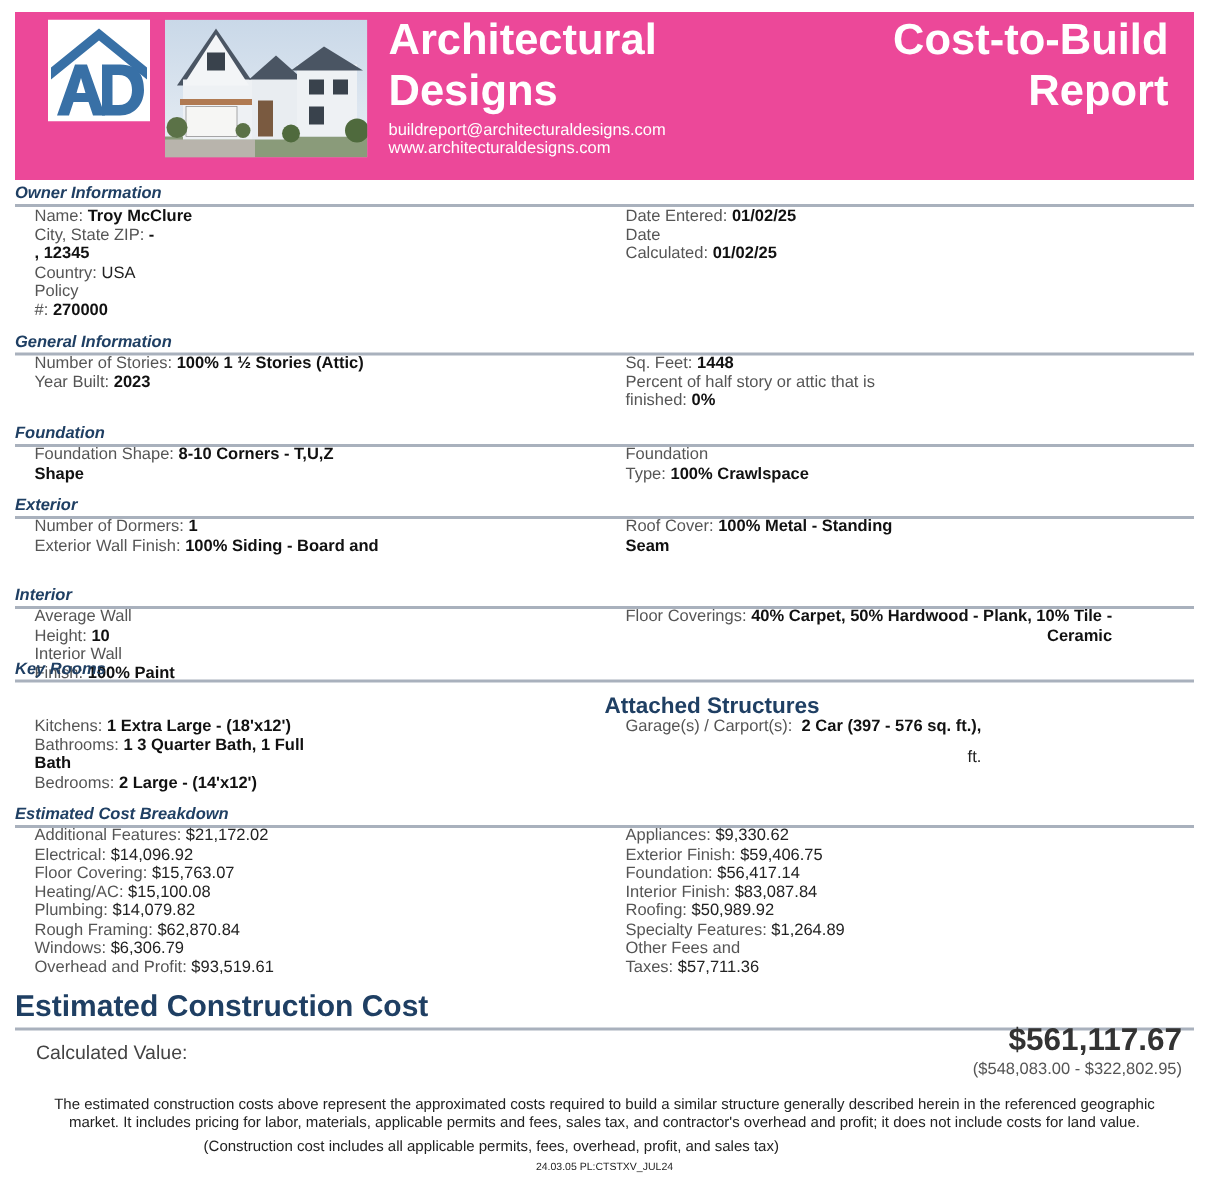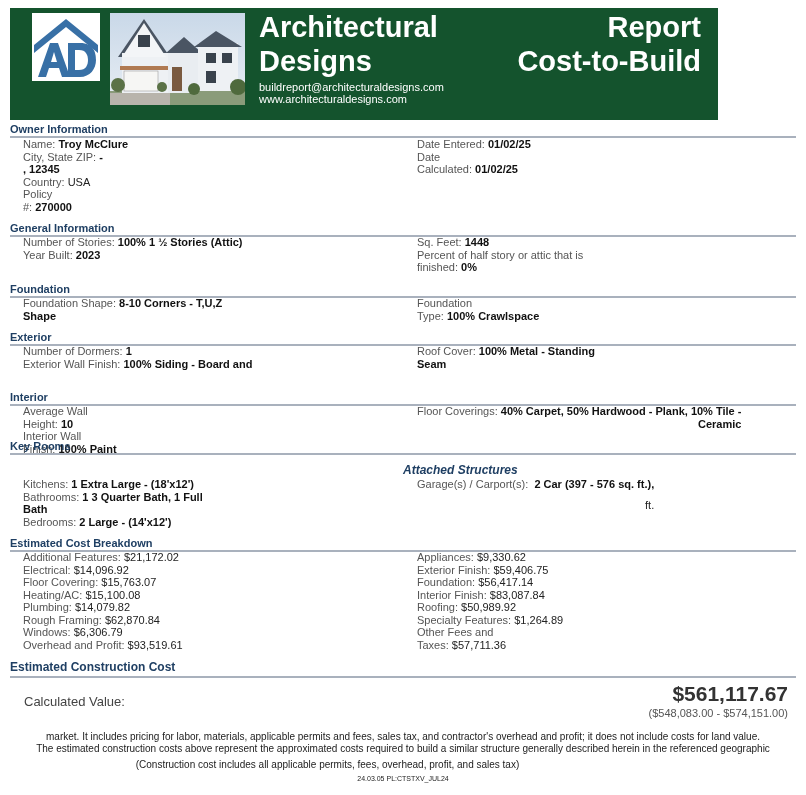--- a/index.html
+++ b/index.html
@@ -1,39 +1,39 @@
 <!DOCTYPE html>
 <html><head>
 <meta charset="utf-8">
 <style>
   * { box-sizing: border-box; margin: 0; padding: 0; }
   html, body { width: 806px; height: 795px; background: #ffffff; overflow: hidden; }
   body { font-family: "Liberation Sans", sans-serif; color: #333; font-size: 11px; position: relative; }
 
   .header {
-    position: absolute; left: 10px; top: 8px; width: 708px; height: 112px;
-    background: #14532d; color: #fff;
+    position: absolute; left: 10px; top: 8px; width: 786px; height: 112px;
+    background: #ec4899; color: #fff;
   }
   .logo { position: absolute; left: 22px; top: 5px; width: 68px; height: 68px; }
   .house-img { position: absolute; left: 100px; top: 5px; width: 135px; height: 92px; overflow: hidden; }
   .brand-title { position: absolute; left: 249px; top: 2px; font-size: 29px; font-weight: bold; line-height: 34px; color: #fff; }
   .brand-contact { position: absolute; left: 249px; top: 73px; font-size: 11px; line-height: 12px; color: #fff; }
   .report-title { position: absolute; right: 17px; top: 2px; font-size: 29px; font-weight: bold; line-height: 34px; text-align: right; color: #fff; }
 
   .section-head {
     position: absolute; left: 10px; width: 786px;
     font-size: 11px; font-weight: bold; color: #1f3f63;
-    border-bottom: 2px solid #a9b1bd; line-height: 13px; padding-bottom: 0px;
+    border-bottom: 2px solid #a9b1bd; line-height: 13px; padding-bottom: 0px; font-style: italic;
   }
 
   .col { position: absolute; font-size: 11px; line-height: 12.5px; color: #555; }
   .col .v { color: #111; font-weight: bold; }
   .col .plain { color: #222; }
 
-  .big-head { position: absolute; left: 10px; top: 660px; width: 786px; font-size: 12px; font-weight: bold; color: #1f3f63; border-bottom: 2px solid #a9b1bd; padding-bottom: 2px; }
+  .big-head { position: absolute; left: 10px; top: 660px; width: 786px; font-size: 20px; font-weight: bold; color: #1f3f63; border-bottom: 2px solid #a9b1bd; padding-bottom: 2px; }
   .calc-label { position: absolute; left: 24px; top: 694px; font-size: 13px; color: #444; }
   .calc-value { position: absolute; right: 18px; top: 682px; font-size: 21px; font-weight: bold; color: #333; }
   .calc-range { position: absolute; right: 18px; top: 707px; font-size: 11px; color: #555; }
 
   .disclaimer { position: absolute; left: 20px; width: 766px; top: 731px; text-align: center; font-size: 10px; line-height: 12px; color: #222; }
   .note { position: absolute; left: 0; width: 655px; top: 759px; text-align: center; font-size: 10px; color: #222; }
   .code { position: absolute; left: 0; width: 806px; top: 775px; text-align: center; font-size: 7px; color: #222; }
 </style>
 </head>
 <body>
@@ -83,22 +83,22 @@
 
   <div class="brand-title">
     <div>Architectural</div>
     <div>Designs</div>
   </div>
   <div class="brand-contact">
     <div>buildreport@architecturaldesigns.com</div>
     <div>www.architecturaldesigns.com</div>
   </div>
   <div class="report-title">
+    <div>Cost-to-Build</div>
     <div>Report</div>
-    <div>Cost-to-Build</div>
   </div>
 </div>
 
 <div class="section-head" style="top:123px;">Owner Information</div>
 <div class="col" style="left:23px; top:138px;">
   <div><span>Name:</span> <span class="v">Troy McClure</span></div>
   <div><span>City, State ZIP:</span> <span class="v">-</span></div>
   <div class="v">, 12345</div>
   <div><span>Country:</span> <span class="plain">USA</span></div>
   <div>Policy</div>
@@ -147,21 +147,21 @@
   <div><span>Height:</span> <span class="v">10</span></div>
   <div>Interior Wall</div>
   <div><span>Finish:</span> <span class="v">100% Paint</span></div>
 </div>
 <div class="col" style="left:417px; top:405px;text-align:right;">
   <div><span>Floor Coverings:</span> <span class="v">40% Carpet, 50% Hardwood - Plank, 10% Tile -</span></div>
   <div class="v">Ceramic</div>
 </div>
 
 <div class="section-head" style="top:440px;">Key Rooms</div>
-<div style="position:absolute; left:403px; top:464px; font-size:12px; font-weight:bold; color:#1f3f63; line-height:13px;font-style:italic;">Attached Structures</div>
+<div style="position:absolute; left:403px; top:464px; font-size:15px; font-weight:bold; color:#1f3f63; line-height:13px;">Attached Structures</div>
 <div class="col" style="left:23px; top:478px;">
   <div><span>Kitchens:</span> <span class="v">1 Extra Large - (18'x12')</span></div>
   <div><span>Bathrooms:</span> <span class="v">1 3 Quarter Bath, 1 Full</span></div>
   <div class="v">Bath</div>
   <div><span>Bedrooms:</span> <span class="v">2 Large - (14'x12')</span></div>
 </div>
 <div class="col" style="left:417px; top:478px;text-align:right;">
   <div><span>Garage(s) / Carport(s):</span>&nbsp; <span class="v">2 Car (397 - 576 sq. ft.),</span></div>
   <div style="height:8px;"></div>
   <div class="plain">ft.</div>
@@ -185,20 +185,20 @@
   <div><span>Interior Finish:</span> <span class="plain">$83,087.84</span></div>
   <div><span>Roofing:</span> <span class="plain">$50,989.92</span></div>
   <div><span>Specialty Features:</span> <span class="plain">$1,264.89</span></div>
   <div>Other Fees and</div>
   <div><span>Taxes:</span> <span class="plain">$57,711.36</span></div>
 </div>
 
 <div class="big-head">Estimated Construction Cost</div>
 <div class="calc-label">Calculated Value:</div>
 <div class="calc-value">$561,117.67</div>
-<div class="calc-range">($548,083.00 - $574,151.00)</div>
+<div class="calc-range">($548,083.00 - $322,802.95)</div>
 
 <div class="disclaimer">
+  <div>The estimated construction costs above represent the approximated costs required to build a similar structure generally described herein in the referenced geographic</div>
   <div>market. It includes pricing for labor, materials, applicable permits and fees, sales tax, and contractor's overhead and profit; it does not include costs for land value.</div>
-  <div>The estimated construction costs above represent the approximated costs required to build a similar structure generally described herein in the referenced geographic</div>
 </div>
 <div class="note">(Construction cost includes all applicable permits, fees, overhead, profit, and sales tax)</div>
 <div class="code">24.03.05  PL:CTSTXV_JUL24</div>
 
 </body></html>

